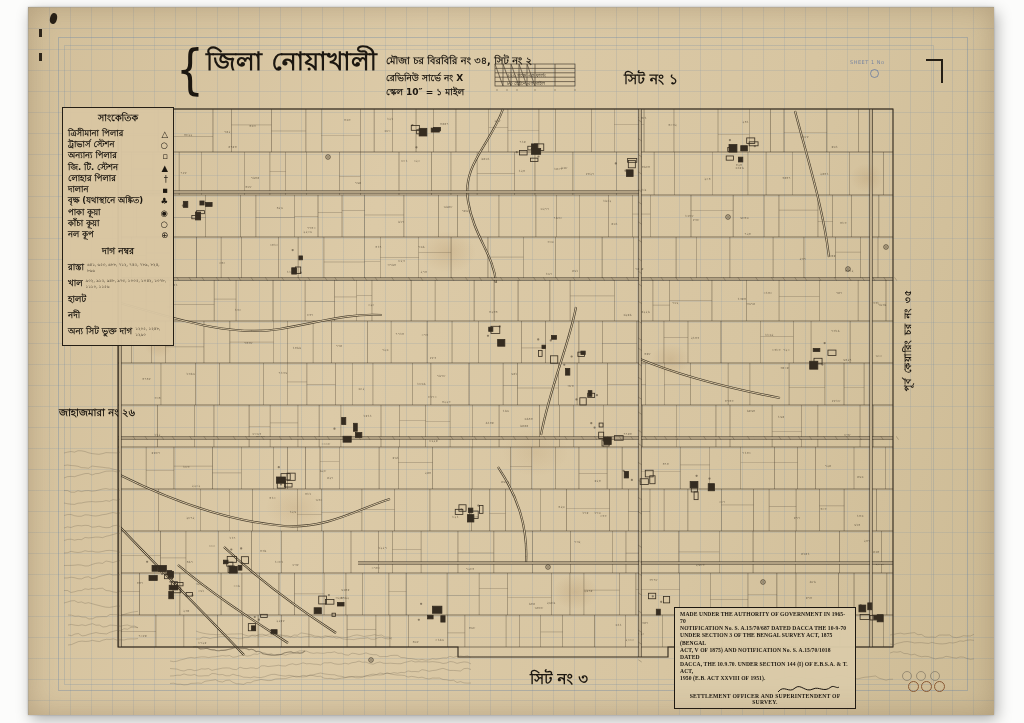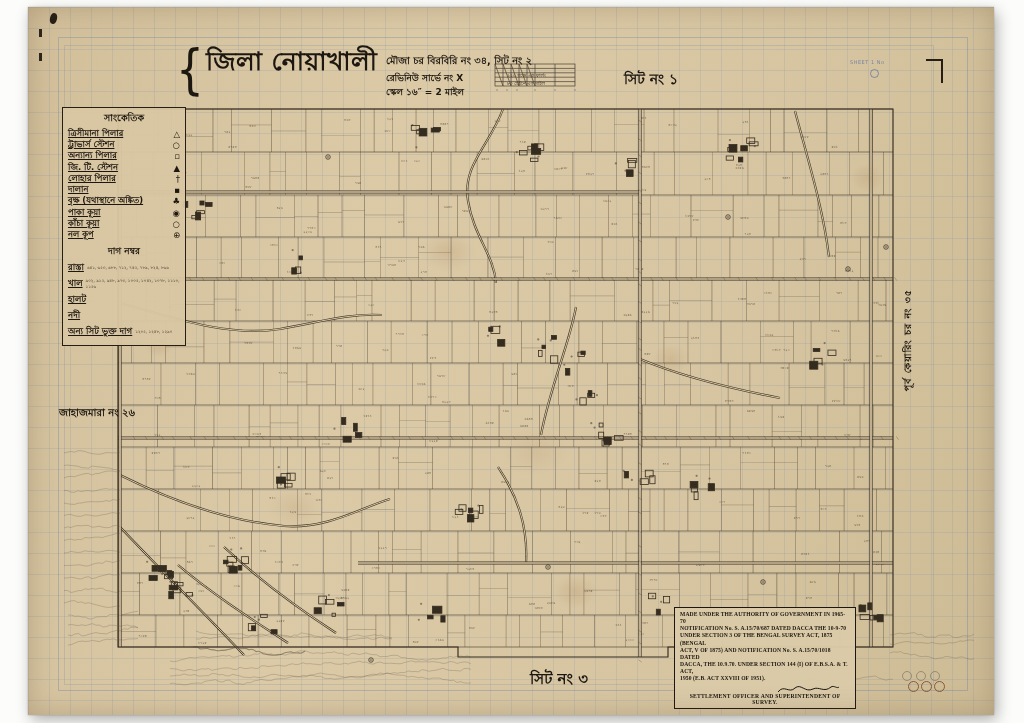--- a/index.html
+++ b/index.html
@@ -41,25 +41,25 @@
   .tiny-notes div{font-size:4.6px;line-height:1.7;color:#2c251b;white-space:nowrap;}
 
   .scalebar{left:464px;top:50px;z-index:12;}
 
   .map-label{z-index:12;color:#1c1710;font-weight:700;white-space:nowrap;}
   .label-top{left:564px;top:61px;font-size:14px;margin-left:32px;}
   .label-bottom{left:502px;top:660px;font-size:15px;text-align:right;}
   .label-left{left:31px;top:398px;font-size:10px;}
   .label-right{left:872px;top:282px;font-size:9.5px;writing-mode:vertical-rl;transform:rotate(180deg);letter-spacing:1px;}
 
-  .legend-box{left:34px;top:100px;width:124px;z-index:11;border:1.4px solid #241e15;
+  .legend-box{left:34px;top:100px;width:112px;z-index:11;border:1.4px solid #241e15;
       background:rgba(216,198,162,.96);padding:3px 5px 4px;color:#1c1710;box-sizing:border-box;}
   .legend-heading{text-align:center;font-size:9.5px;font-weight:700;margin-bottom:2px;}
   .legend-row{display:flex;justify-content:space-between;align-items:center;height:11.3px;}
-  .legend-label{font-size:8.4px;font-weight:700;white-space:nowrap;text-decoration:underline;}
+  .legend-label{font-size:8.4px;font-weight:700;white-space:nowrap;}
   .legend-glyph{font-size:8.5px;}
   .legend-dag-heading{text-align:center;font-size:9px;font-weight:700;margin:3px 0 2px;}
   .legend-item{display:flex;gap:3px;margin-bottom:2px;align-items:center;}
   .legend-item .legend-label{font-size:8.6px;}
   .legend-nums{font-size:4.1px;line-height:1.4;color:#2c251b;flex:1;}
 
   .notif-box{left:646px;top:600px;width:182px;z-index:12;border:1.5px solid #1c1710;
       background:rgba(218,202,168,.97);padding:3px 5px 3px;color:#1c1710;
       font-family:"Liberation Serif",serif;box-sizing:border-box;}
   .notif-line{font-size:5.6px;font-weight:700;line-height:1.28;letter-spacing:.1px;}
@@ -1182,21 +1182,21 @@
       <span class="title-lines">
         <div class="district">জিলা নোয়াখালী</div>
       </span>
     </div>
 
     <div class="abs info-block">
       <div class="info-mouza">মৌজা চর বিরবিরি নং ৩৪, সিট নং ২</div>
       <div class="info-row">
         <div class="info-col1">
           <div>রেভিনিউ সার্ভে নং X</div>
-          <div>স্কেল ১৬″ = 2 মাইল</div>
+          <div>স্কেল 10″ = ১ মাইল</div>
         </div>
         <div class="tiny-notes">
           <div>২২০ গজে এক ফার্লং</div>
           <div>৮০ চেইনে এক মাইল</div>
         </div>
       </div>
     </div>
 
     <svg class="abs scalebar" width="88" height="44" viewBox="0 0 88 44">
       <g stroke="#3a3125" stroke-width="0.7" fill="none" opacity="0.9">

